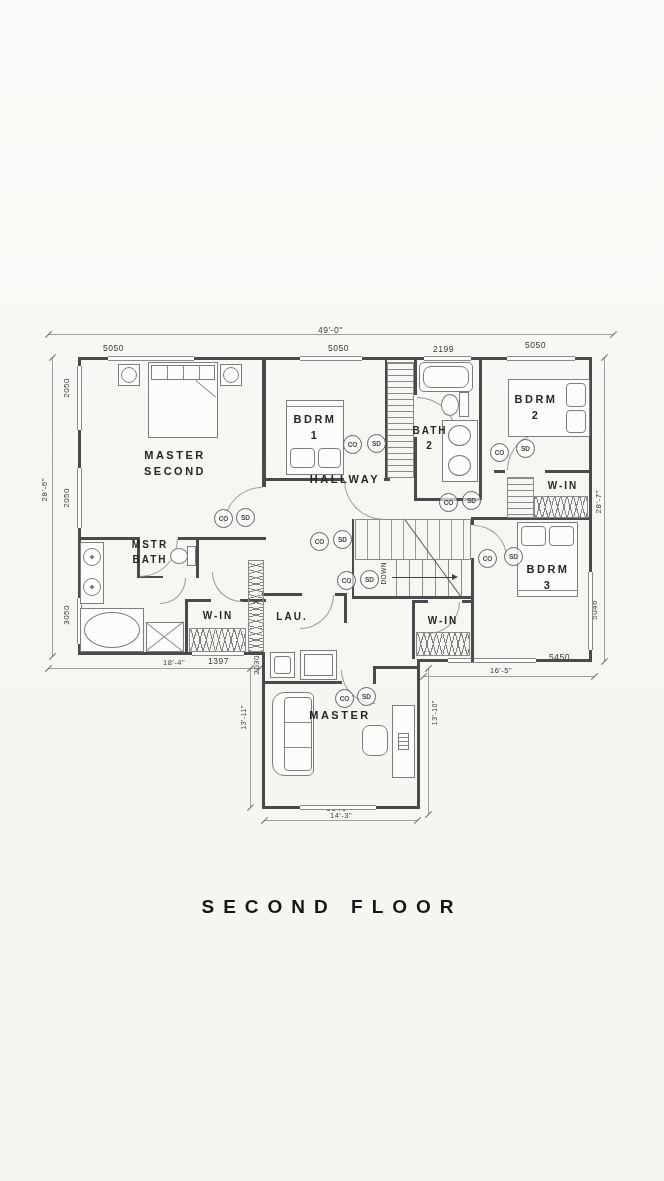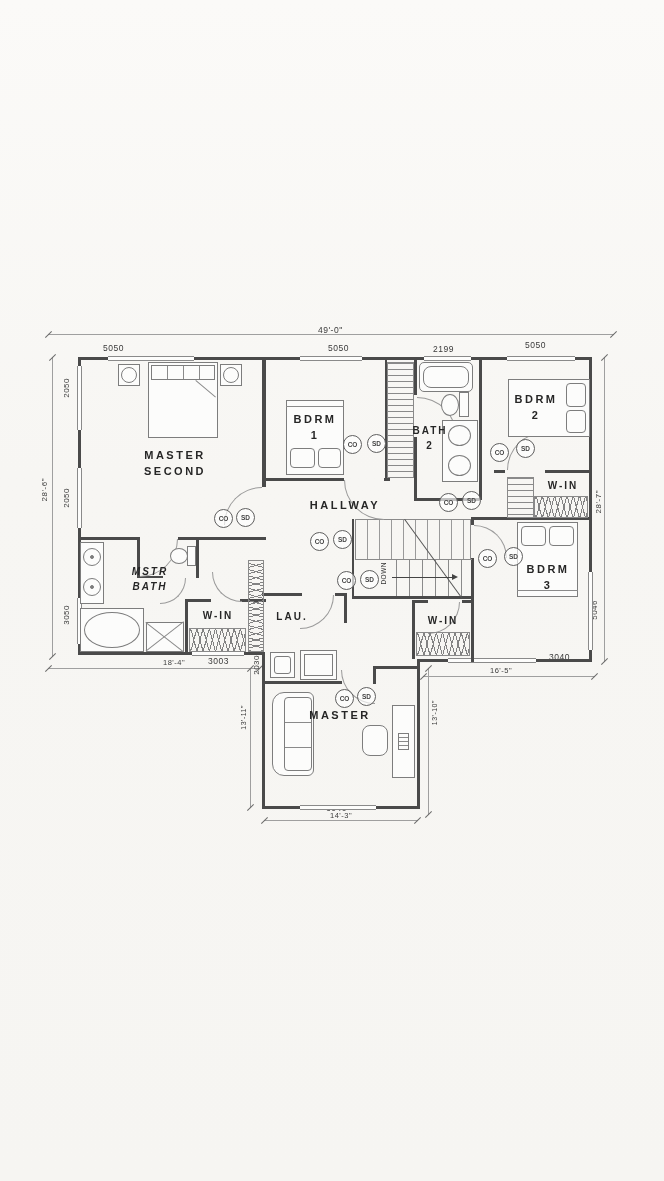--- a/index.html
+++ b/index.html
@@ -75,26 +75,26 @@
   <div class="dtv" style="left:62px;top:378px;">2050</div>
   <div class="dtv" style="left:62px;top:488px;">2050</div>
   <div class="dtv" style="left:62px;top:605px;">3050</div>
 
   <div class="dlv" style="left:604px;top:357px;height:305px;"></div>
   <div class="dtv" style="left:594px;top:490px;">28'-7"</div>
   <div class="dtv" style="left:590px;top:600px;">5046</div>
 
   <div class="dl" style="left:48px;top:668px;width:212px;"></div>
   <div class="dt" style="left:163px;top:658px;font-size:7.5px;">18'-4"</div>
-  <div class="dt" style="left:208px;top:656px;">3003</div>
+  <div class="dt" style="left:208px;top:656px;">1397</div>
   <div class="dtv" style="left:252px;top:655px;">2030</div>
 
   <div class="dl" style="left:423px;top:676px;width:172px;"></div>
   <div class="dt" style="left:490px;top:666px;font-size:7.5px;">16'-5"</div>
-  <div class="dt" style="left:549px;top:652px;">3040</div>
+  <div class="dt" style="left:549px;top:652px;">5450</div>
 
   <div class="dl" style="left:264px;top:820px;width:154px;"></div>
   <div class="dt" style="left:326px;top:803px;">6040</div>
   <div class="dt" style="left:330px;top:811px;font-size:7.5px;">14'-3"</div>
   <div class="dlv" style="left:250px;top:668px;height:140px;"></div>
   <div class="dtv" style="left:240px;top:705px;font-size:7px;">13'-11"</div>
   <div class="dlv" style="left:428px;top:668px;height:147px;"></div>
   <div class="dtv" style="left:431px;top:700px;font-size:7px;">13'-10"</div>
 
   <div class="wall" style="left:78px;top:357px;width:514px;height:3px;"></div>
@@ -224,35 +224,35 @@
 
   <div class="fur" style="left:517px;top:522px;width:61px;height:75px;"></div>
   <div class="fur" style="left:521px;top:526px;width:25px;height:20px;border-radius:4px;"></div>
   <div class="fur" style="left:549px;top:526px;width:25px;height:20px;border-radius:4px;"></div>
   <div class="line" style="left:517px;top:590px;width:61px;height:1px;"></div>
   <div class="rl" style="left:522px;top:562px;width:52px;">
     <div>BDRM</div>
     <div>3</div>
   </div>
 
-  <div class="rl" style="left:300px;top:498px;width:90px;">HALLWAY</div>
+  <div class="rl" style="left:300px;top:472px;width:90px;">HALLWAY</div>
 
   <div class="fur" style="left:80px;top:542px;width:24px;height:62px;"></div>
   <div class="ell" style="left:83px;top:548px;width:18px;height:18px;"></div>
   <div class="ell" style="left:90px;top:555px;width:4px;height:4px;background:#7d7d7d;"></div>
   <div class="ell" style="left:83px;top:578px;width:18px;height:18px;"></div>
   <div class="ell" style="left:90px;top:585px;width:4px;height:4px;background:#7d7d7d;"></div>
   <div class="ell" style="left:170px;top:548px;width:18px;height:16px;"></div>
   <div class="fur" style="left:187px;top:546px;width:9px;height:20px;"></div>
   <div class="fur" style="left:80px;top:608px;width:64px;height:44px;"></div>
   <div class="ell" style="left:84px;top:612px;width:56px;height:36px;"></div>
   <div class="fur" style="left:146px;top:622px;width:38px;height:30px;"></div>
   <div class="line" style="left:146px;top:622px;width:48px;height:1px;transform-origin:0 0;transform:rotate(38deg);"></div>
   <div class="line" style="left:184px;top:622px;width:48px;height:1px;transform-origin:0 0;transform:rotate(142deg);"></div>
-  <div class="rl rs" style="left:120px;top:565px;width:60px;font-style:italic;">
+  <div class="rl rs" style="left:120px;top:538px;width:60px;">
     <div>MSTR</div>
     <div>BATH</div>
   </div>
   <div class="rl rs" style="left:193px;top:609px;width:50px;">W-IN</div>
 
   <div class="rl rs" style="left:270px;top:610px;width:44px;">LAU.</div>
   <div class="fur" style="left:270px;top:652px;width:25px;height:26px;"></div>
   <div class="fur" style="left:274px;top:656px;width:17px;height:18px;border-radius:3px;"></div>
   <div class="fur" style="left:300px;top:650px;width:37px;height:30px;"></div>
   <div class="fur" style="left:304px;top:654px;width:29px;height:22px;"></div>
@@ -276,13 +276,14 @@
   <div class="det" style="left:462px;top:491px;">SD</div>
   <div class="det" style="left:310px;top:532px;">CO</div>
   <div class="det" style="left:333px;top:530px;">SD</div>
   <div class="det" style="left:337px;top:571px;">CO</div>
   <div class="det" style="left:360px;top:570px;">SD</div>
   <div class="det" style="left:478px;top:549px;">CO</div>
   <div class="det" style="left:504px;top:547px;">SD</div>
   <div class="det" style="left:335px;top:689px;">CO</div>
   <div class="det" style="left:357px;top:687px;">SD</div>
 
+  <div class="title" style="top:896px;">SECOND FLOOR</div>
 </div>
 
 </body></html>

